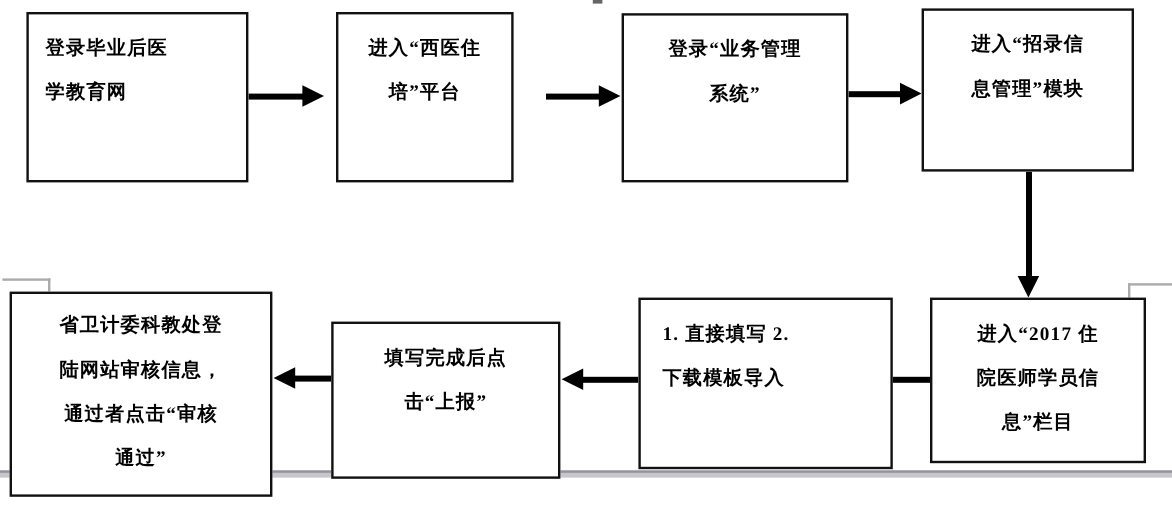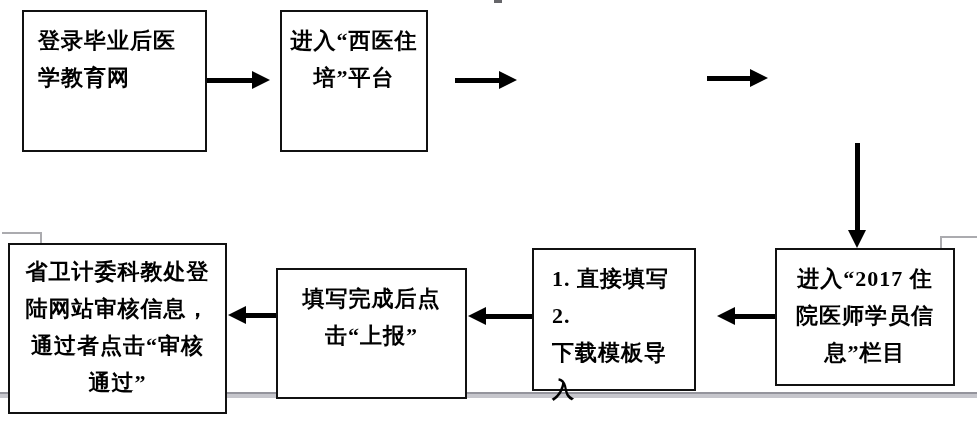--- a/index.html
+++ b/index.html
@@ -15,34 +15,34 @@
     font-family: "Liberation Serif", "DejaVu Serif", serif;
   }
   
   .step {
     position: absolute;
     box-sizing: border-box;
     border: 2px solid #111111;
     background: #ffffff;
     color: #000000;
     font-weight: bold;
-    font-size: 22px;
+    font-size: 16px;
     line-height: 37px;
     letter-spacing: 1px;
     white-space: pre-line;
     text-align: center;
     padding: 10px 8px 0 8px;
     z-index: 2;
   }
   .b1 { left: 22px;  top: 10px;  width: 185px; height: 142px; text-align: left; padding-left: 14px; }
   .b2 { left: 280px; top: 10px;  width: 148px; height: 142px; }
   .b3 { left: 518px; top: 11px;  width: 189px; height: 141px; }
   .b4 { left: 768px; top: 7px;   width: 177px; height: 136px; }
   .b5 { left: 775px; top: 248px; width: 180px; height: 138px; }
-  .b6 { left: 532px; top: 248px; width: 164px; height: 143px; text-align: left; padding-left: 18px; }
+  .b6 { left: 532px; top: 248px; width: 212px; height: 143px; text-align: left; padding-left: 18px; }
   .b7 { left: 276px; top: 252px; width: 191px; height: 131px; margin-top: 16px; }
   .b8 { left: 8px;   top: 243px; width: 219px; height: 171px; padding-top: 8px; }
   
   .arrow { position: absolute; z-index: 1; }
   .shaft { position: absolute; background: #000000; }
   .head  { position: absolute; width: 0; height: 0; }
   
   .ar .shaft { left: 0; top: 7px; height: 5px; }
   .ar .head  { right: 0; top: 0;
                border-left: 18px solid #000;
@@ -100,20 +100,24 @@
   <div class="gray-line mark-left-h"></div>
   <div class="gray-line mark-left-v"></div>
   <div class="gray-line mark-right-h"></div>
   <div class="gray-line mark-right-v"></div>
   <div class="gray-line mark-top-dash"></div>
 
   <div class="step b1">登录毕业后医
 学教育网</div>
   <div class="step b2">进入“西医住
 培”平台</div>
+  <div class="step b3">登录“业务管理
+系统”</div>
+  <div class="step b4">进入“招录信
+息管理”模块</div>
 
   <div class="step b5">进入“2017 住
 院医师学员信
 息”栏目</div>
   <div class="step b6">1. 直接填写 2.
 下载模板导入</div>
   <div class="step b7">填写完成后点
 击“上报”</div>
   <div class="step b8">省卫计委科教处登
 陆网站审核信息，

